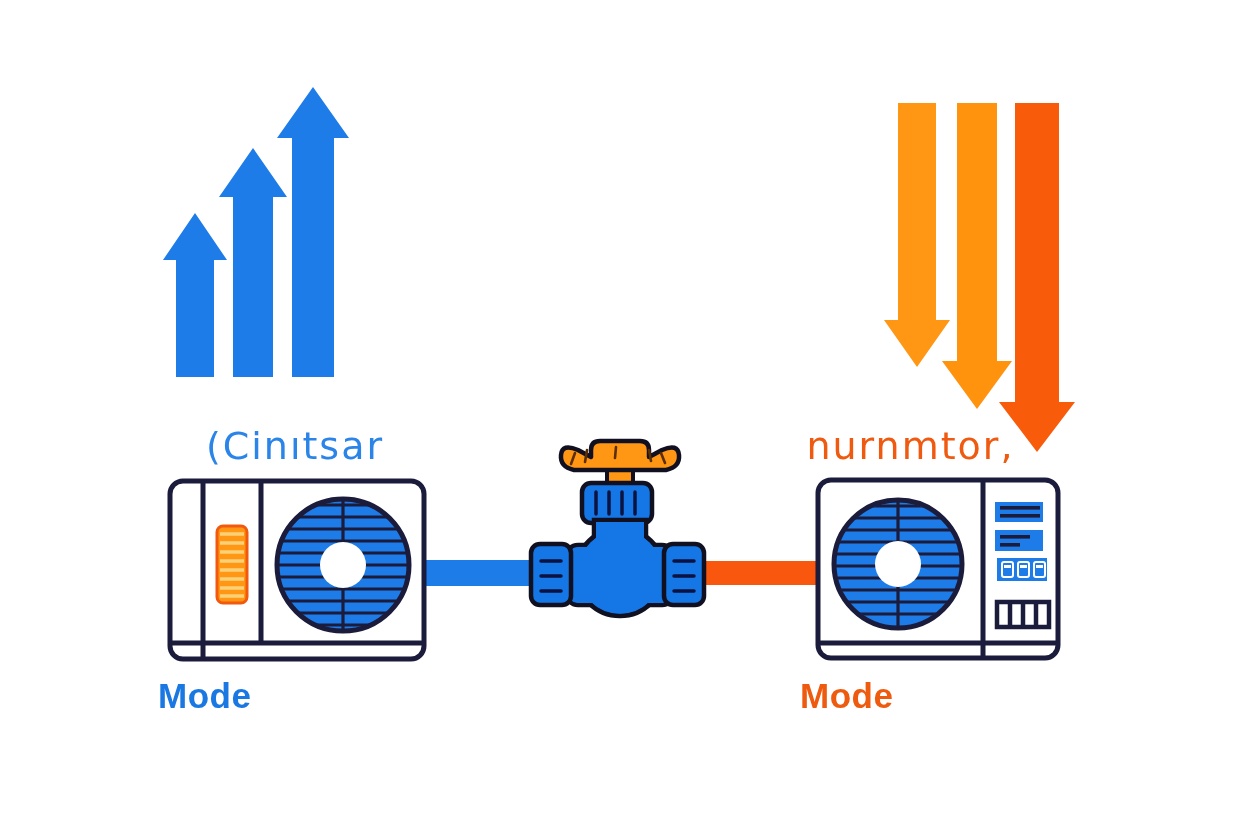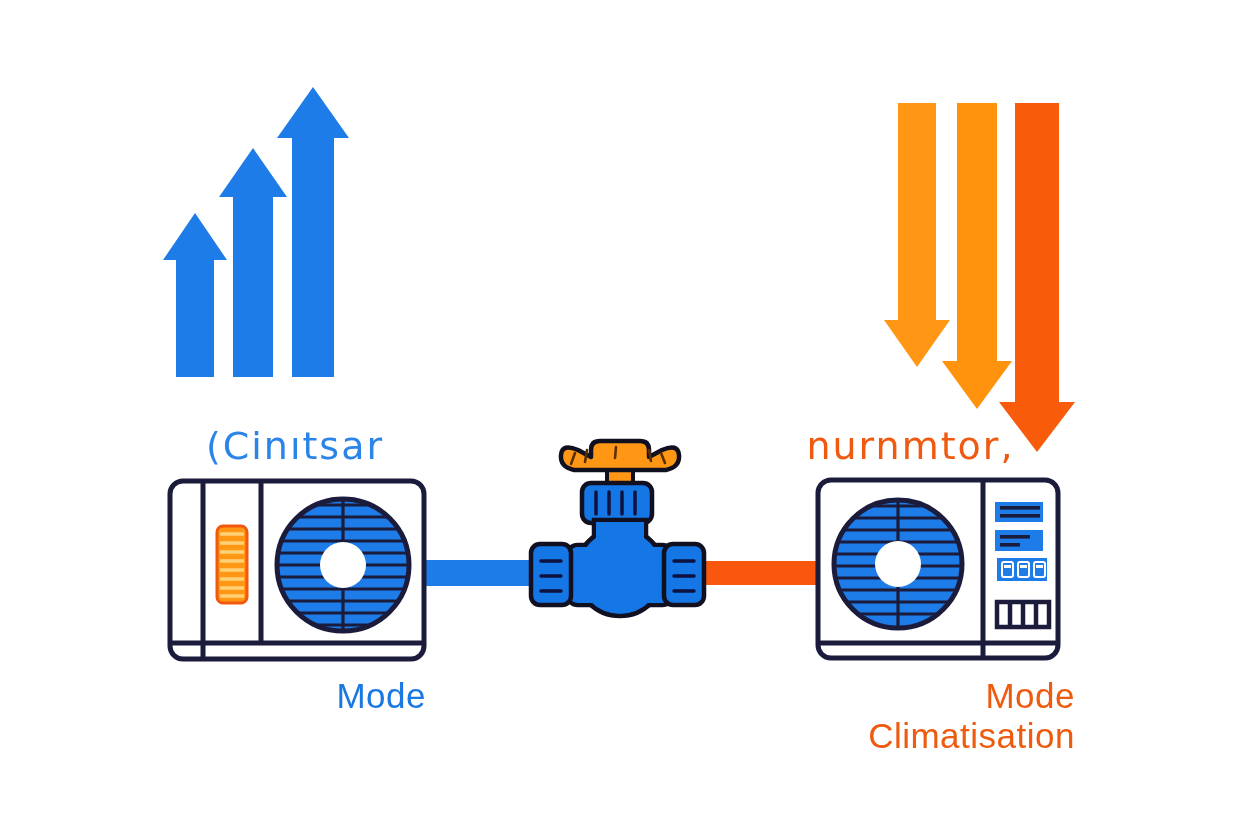--- a/index.html
+++ b/index.html
@@ -3,21 +3,21 @@
 <meta charset="utf-8">
 <style>
   html,body{margin:0;padding:0;background:#ffffff;}
   #stage{position:relative;width:1248px;height:832px;background:#ffffff;overflow:hidden;
          font-family:"Liberation Sans",sans-serif;}
   #art{position:absolute;left:0;top:0;}
   .caption{position:absolute;text-align:center;font-family:"DejaVu Sans",sans-serif;
            font-size:38px;letter-spacing:2px;white-space:nowrap;}
   .caption-left{left:150px;top:424px;width:290px;color:#2b84e8;}
   .caption-right{left:768px;top:424px;width:285px;color:#ef5a10;}
-  .mode-label{position:absolute;text-align:right;font-weight:normal;font-size:35px;
+  .mode-label{position:absolute;text-align:left;font-weight:bold;font-size:35px;
               line-height:40px;letter-spacing:0.5px;font-family:"Liberation Sans",sans-serif;}
   .mode-left{left:158px;top:676px;width:268px;color:#1a78e3;}
   .mode-right{left:800px;top:676px;width:275px;color:#ee5a0e;}
 </style>
 </head>
 <body>
 
 <div id="stage">
 
   <svg id="art" width="1248" height="832" viewBox="0 0 1248 832" xmlns="http://www.w3.org/2000/svg">
@@ -186,16 +186,15 @@
   </svg>
 
   <div class="caption caption-left">(Cinıtsar</div>
   <div class="caption caption-right">nurnmtor,</div>
 
   <div class="mode-label mode-left">
     <div>Mode</div>
   </div>
   <div class="mode-label mode-right">
     <div>Mode</div>
-    <div>Climatisation</div>
   </div>
 
 </div>
 
 </body></html>

